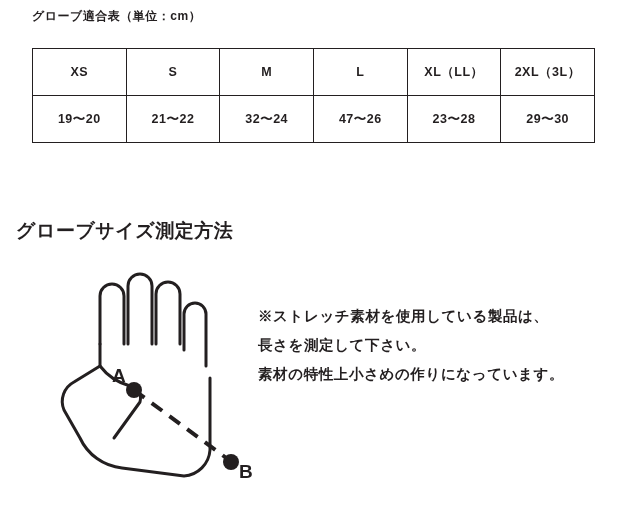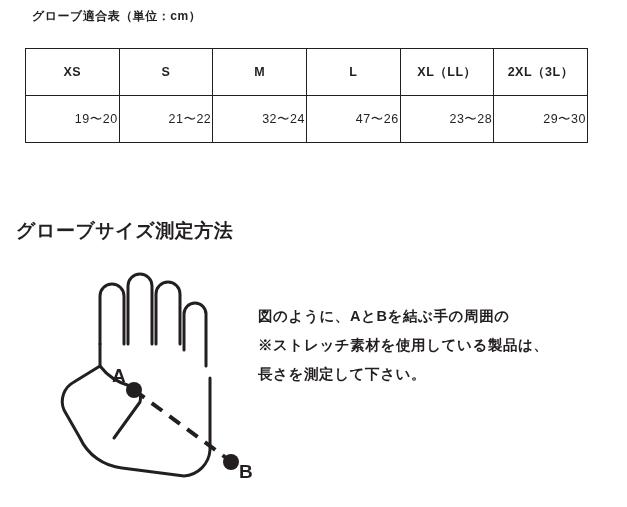--- a/index.html
+++ b/index.html
@@ -29,43 +29,42 @@
     left: 32px;
     top: 8px;
     font-size: 12px;
     font-weight: bold;
     letter-spacing: 0.5px;
     color: #231f20;
   }
 
   .size-table {
     position: absolute;
-    left: 25px;
+    left: 32px;
     top: 48px;
     width: 563px;
     border-collapse: collapse;
     table-layout: fixed;
   }
   .size-table th,
   .size-table td {
     border: 1px solid #231f20;
     text-align: center;
     font-size: 12.5px;
     color: #231f20;
   }
   .size-table th {
     height: 44px;
     font-weight: bold;
     letter-spacing: 0.5px;
   }
   .size-table td {
     height: 44px;
-    font-weight: normal;
+    font-weight: bold;
     letter-spacing: 0.5px;
-    text-align: right;
   }
 
   
   .measure-title {
     position: absolute;
     left: 16px;
     top: 218px;
     font-size: 19px;
     font-weight: bold;
     letter-spacing: 0.5px;
@@ -145,18 +144,18 @@
     <path d="M100 120 L195 190" stroke="#231f20" stroke-width="4" stroke-dasharray="13 9" fill="none" stroke-linecap="butt"></path>
 
     <circle cx="100" cy="120" r="8" fill="#231f20"></circle>
     <circle cx="197" cy="192" r="8" fill="#231f20"></circle>
 
     <text x="78" y="112" font-family="Liberation Sans, sans-serif" font-size="19" font-weight="bold" fill="#231f20">A</text>
     <text x="205" y="208" font-family="Liberation Sans, sans-serif" font-size="19" font-weight="bold" fill="#231f20">B</text>
   </svg>
 
   <div class="measure-text">
-    <div>図のように、AとBを結ぶ手の周囲の</div>
     <div>※ストレッチ素材を使用している製品は、</div>
     <div>長さを測定して下さい。</div>
+    <div>素材の特性上小さめの作りになっています。</div>
   </div>
 
 </div>
 
 </body></html>

